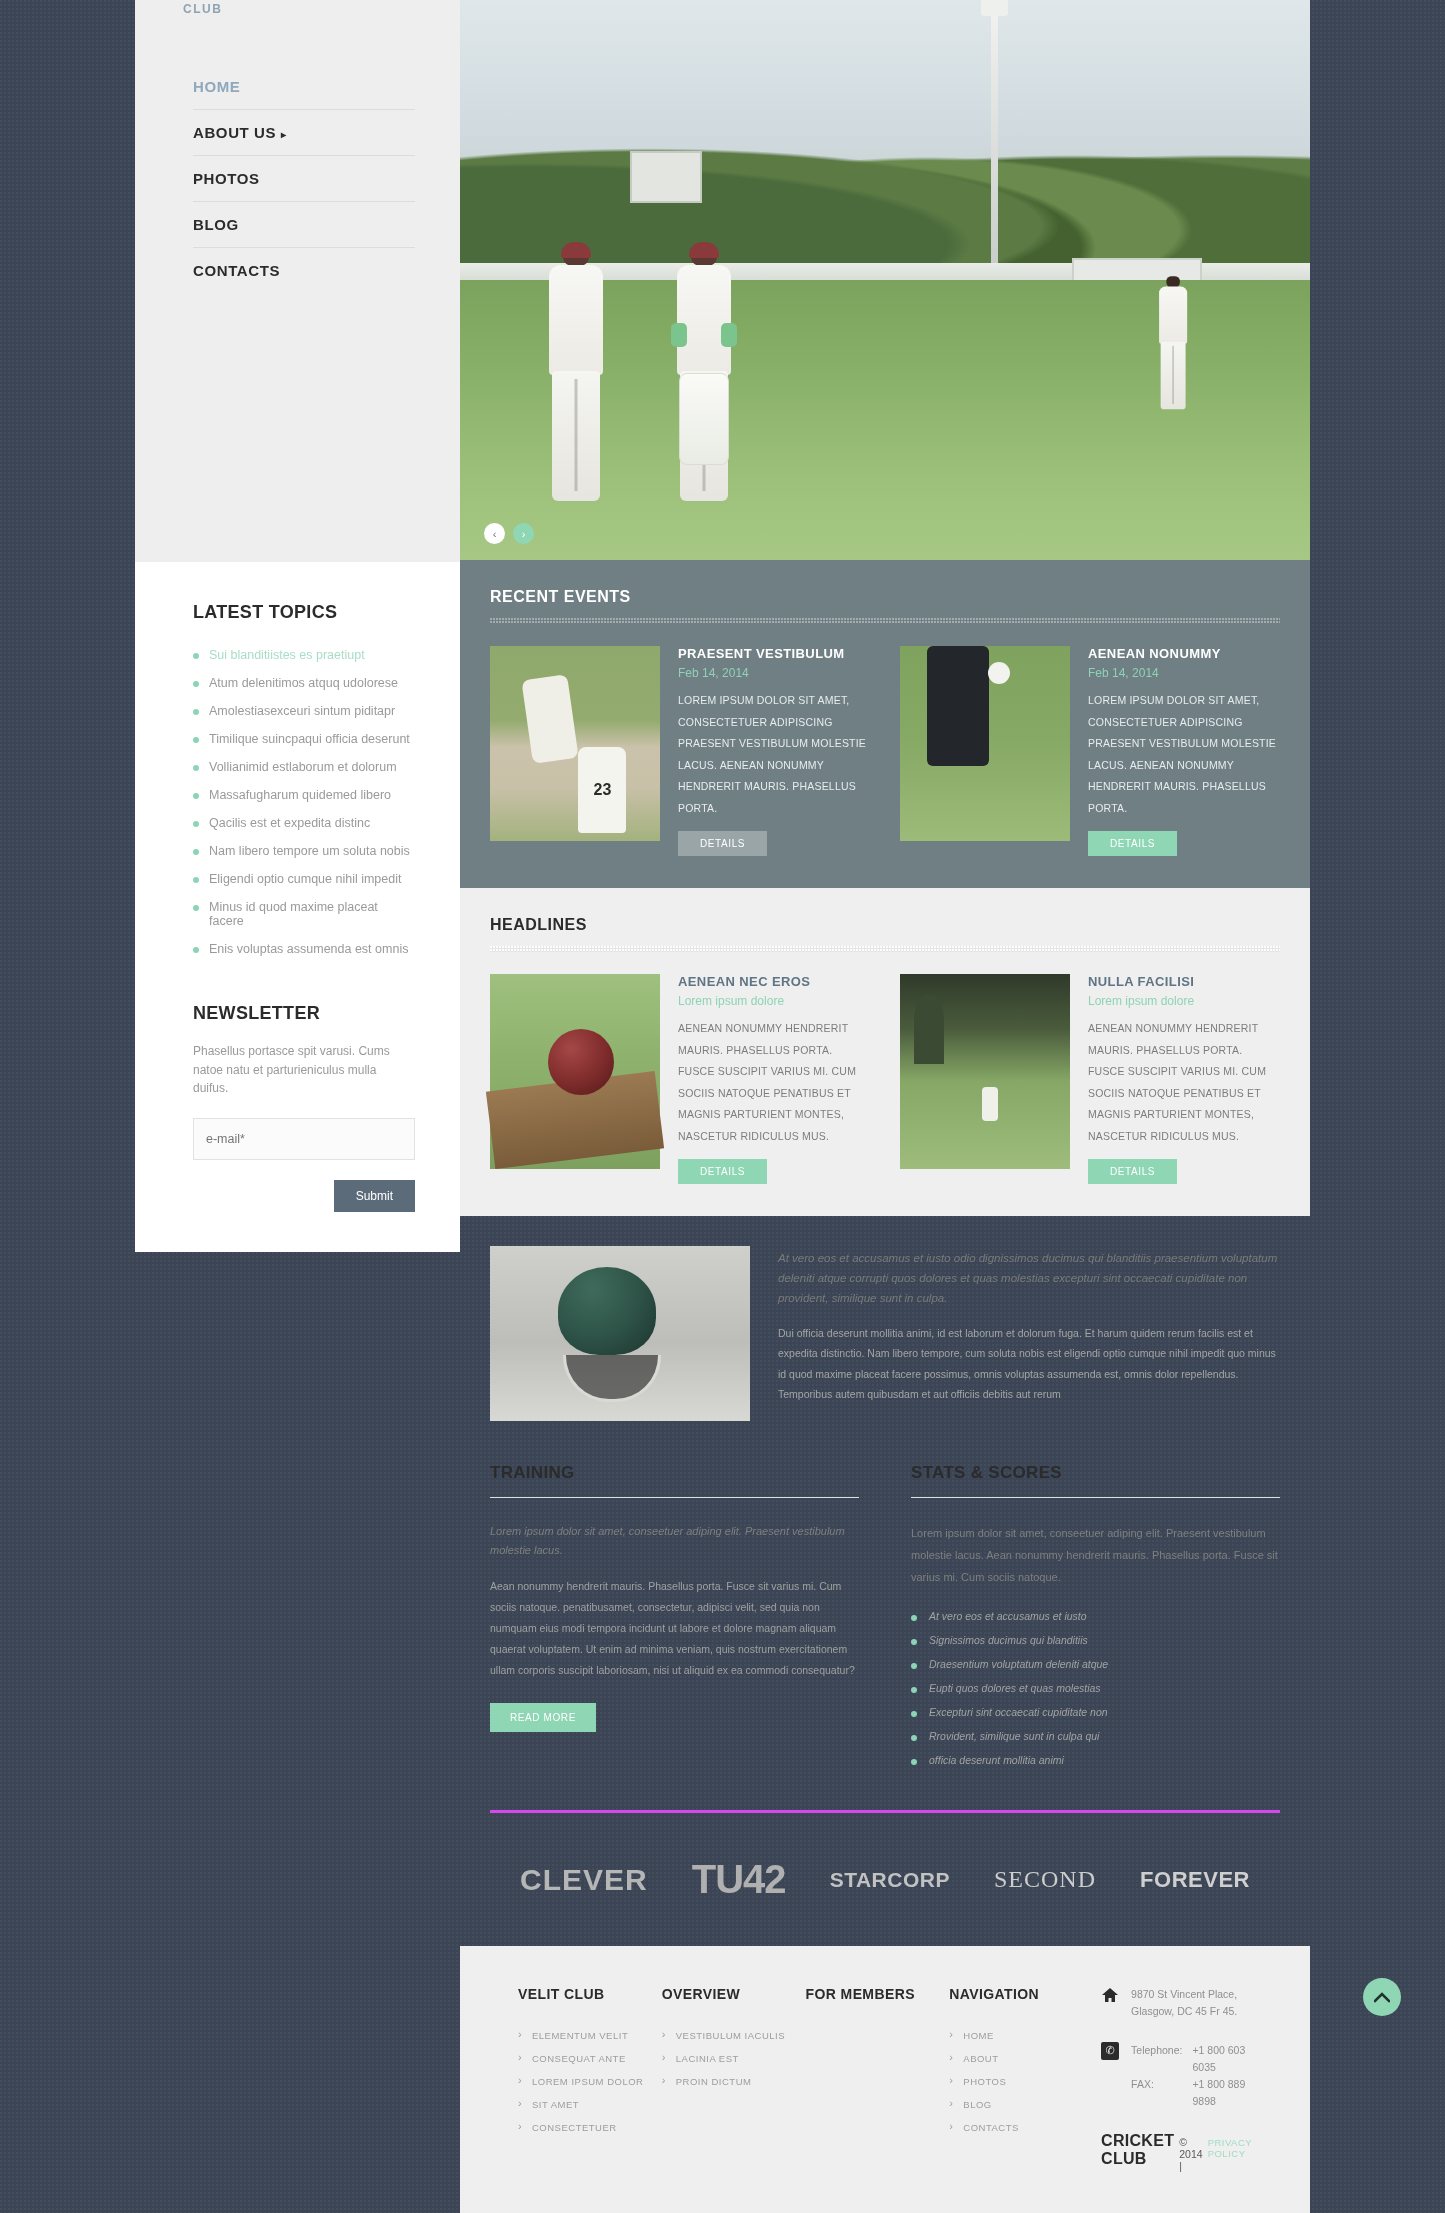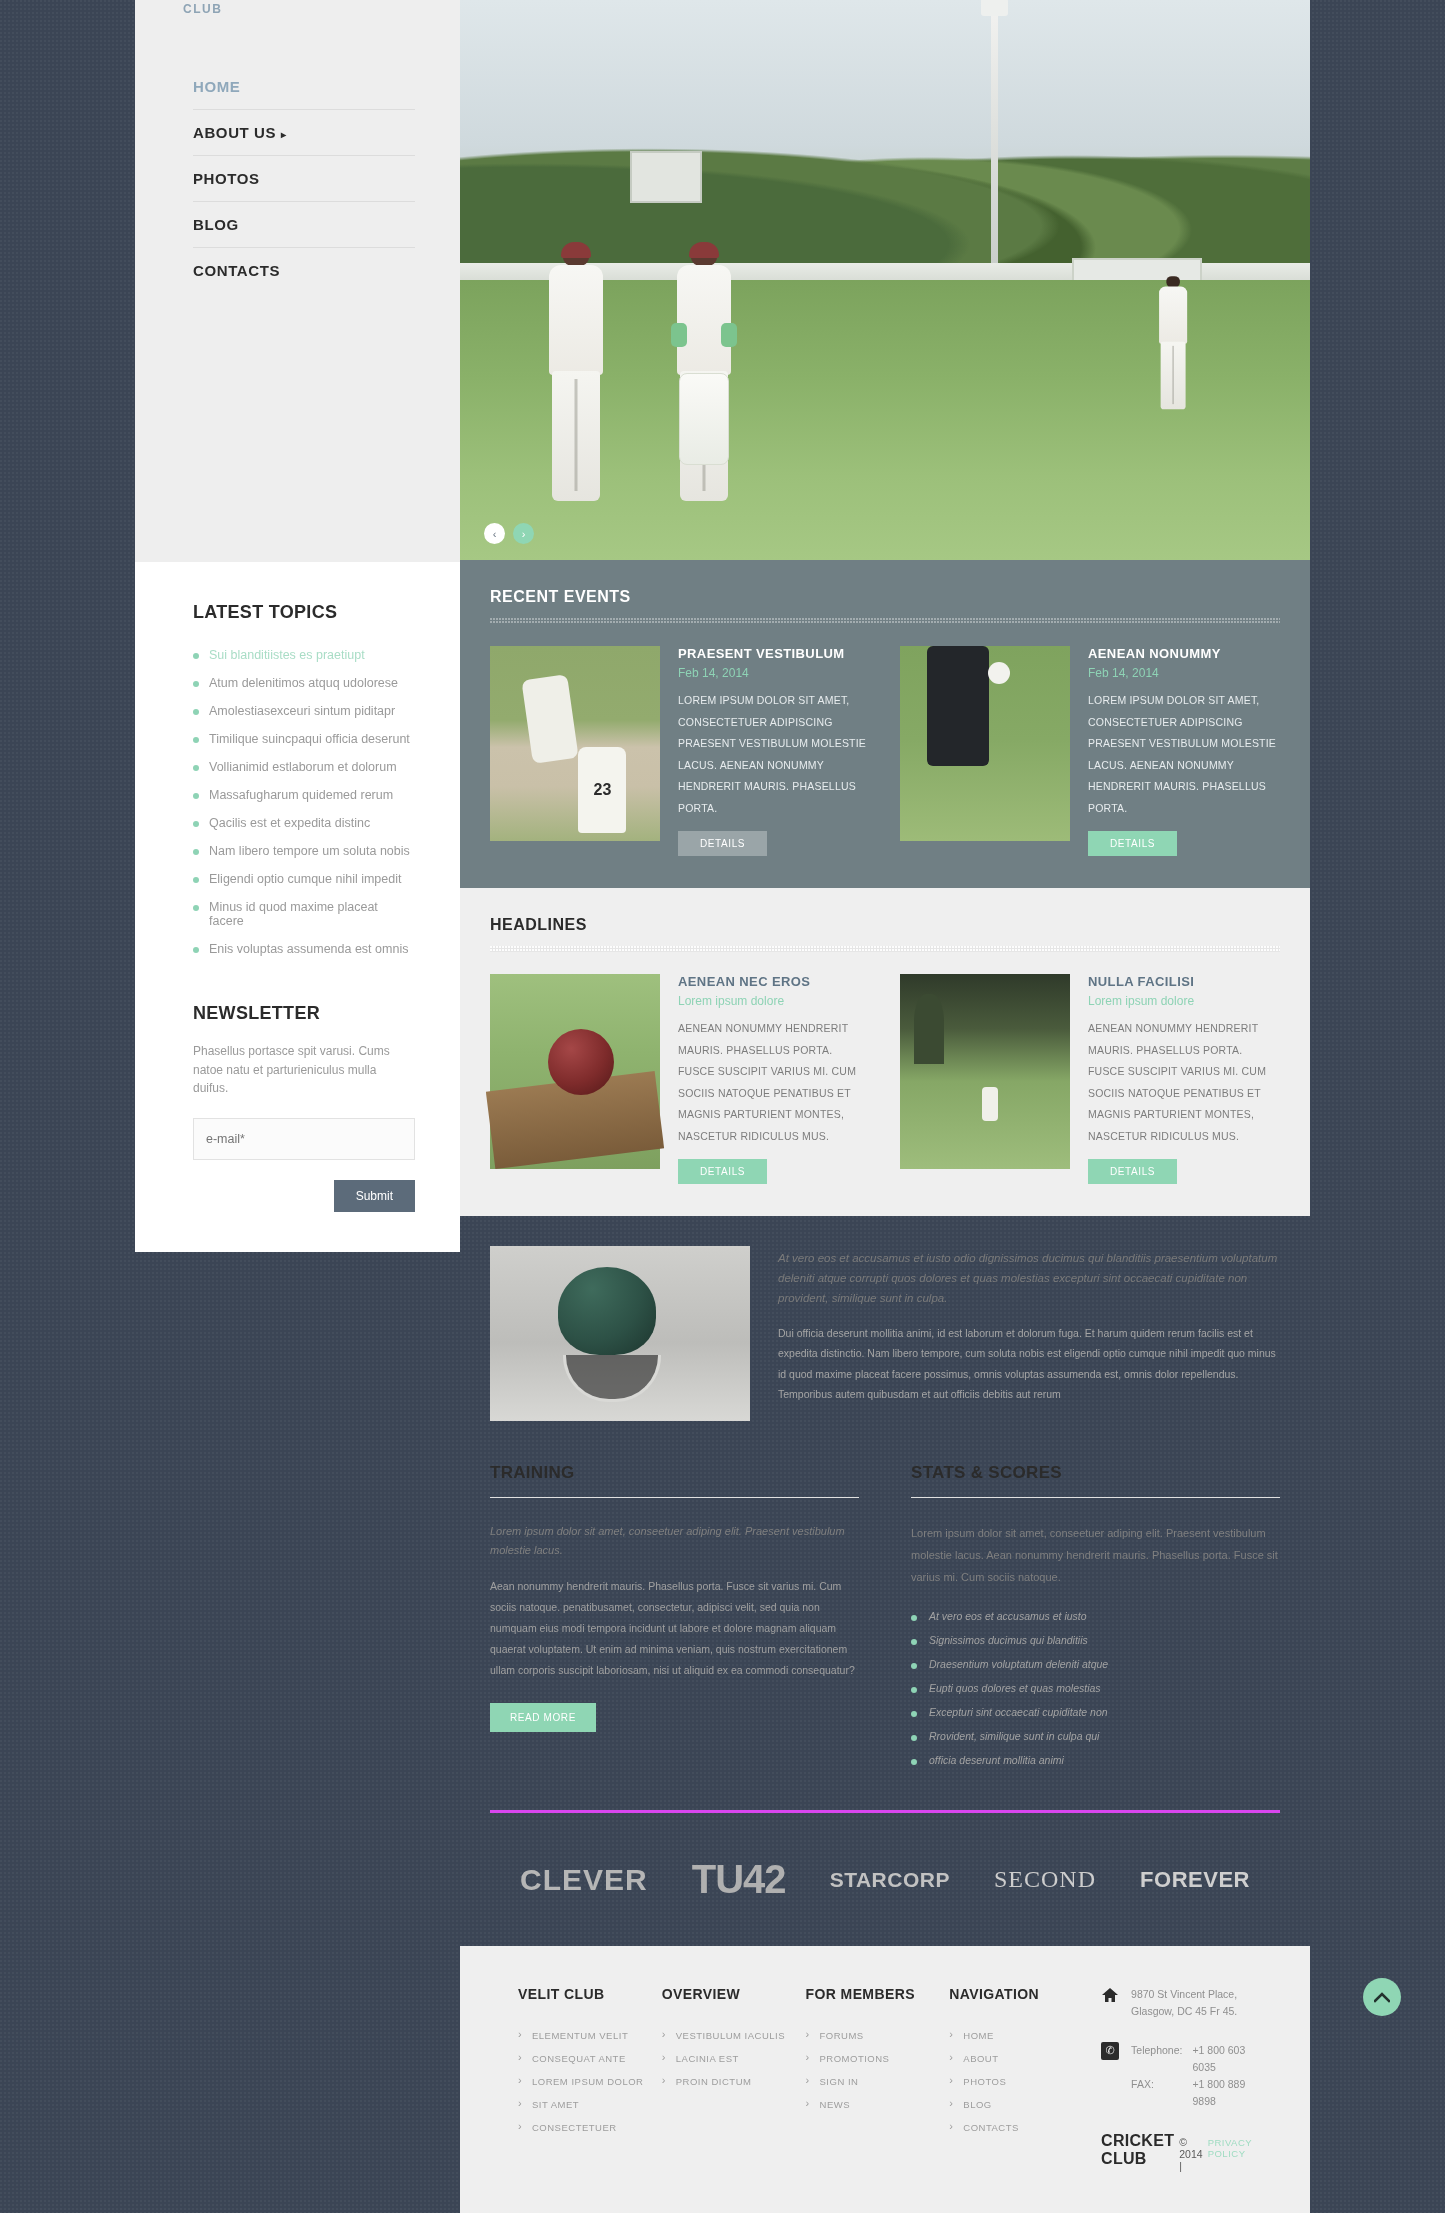--- a/index.html
+++ b/index.html
@@ -624,21 +624,21 @@
       </div>
 
       <div class="sidebar-body">
         <h3 class="side-title">LATEST TOPICS</h3>
         <ul class="topic-list">
           <li class="topic-item highlight">Sui blanditiistes es praetiupt</li>
           <li class="topic-item">Atum delenitimos atquq udolorese</li>
           <li class="topic-item">Amolestiasexceuri sintum piditapr</li>
           <li class="topic-item">Timilique suincpaqui officia deserunt</li>
           <li class="topic-item">Vollianimid estlaborum et dolorum</li>
-          <li class="topic-item">Massafugharum quidemed rerum</li>
+          <li class="topic-item">Massafugharum quidemed libero</li>
           <li class="topic-item">Qacilis est et expedita distinc</li>
           <li class="topic-item">Nam libero tempore um soluta nobis</li>
           <li class="topic-item">Eligendi optio cumque nihil impedit</li>
           <li class="topic-item">Minus id quod maxime placeat facere</li>
           <li class="topic-item">Enis voluptas assumenda est omnis</li>
         </ul>
 
         <div class="newsletter">
           <h3 class="side-title">NEWSLETTER</h3>
           <p class="newsletter-text">Phasellus portasce spit varusi. Cums natoe natu et parturieniculus mulla duifus.</p>
@@ -796,26 +796,20 @@
             <h4 class="f-title">OVERVIEW</h4>
             <ul class="f-list">
               <li class="f-item">VESTIBULUM IACULIS</li>
               <li class="f-item">LACINIA EST</li>
               <li class="f-item">PROIN DICTUM</li>
             </ul>
           </div>
 
           <div class="fcol c3">
             <h4 class="f-title">FOR MEMBERS</h4>
-            <ul class="f-list">
-              <li class="f-item">FORUMS</li>
-              <li class="f-item">PROMOTIONS</li>
-              <li class="f-item">SIGN IN</li>
-              <li class="f-item">NEWS</li>
-            </ul>
           </div>
 
           <div class="fcol c4">
             <h4 class="f-title">NAVIGATION</h4>
             <ul class="f-list">
               <li class="f-item">HOME</li>
               <li class="f-item">ABOUT</li>
               <li class="f-item">PHOTOS</li>
               <li class="f-item">BLOG</li>
               <li class="f-item">CONTACTS</li>

